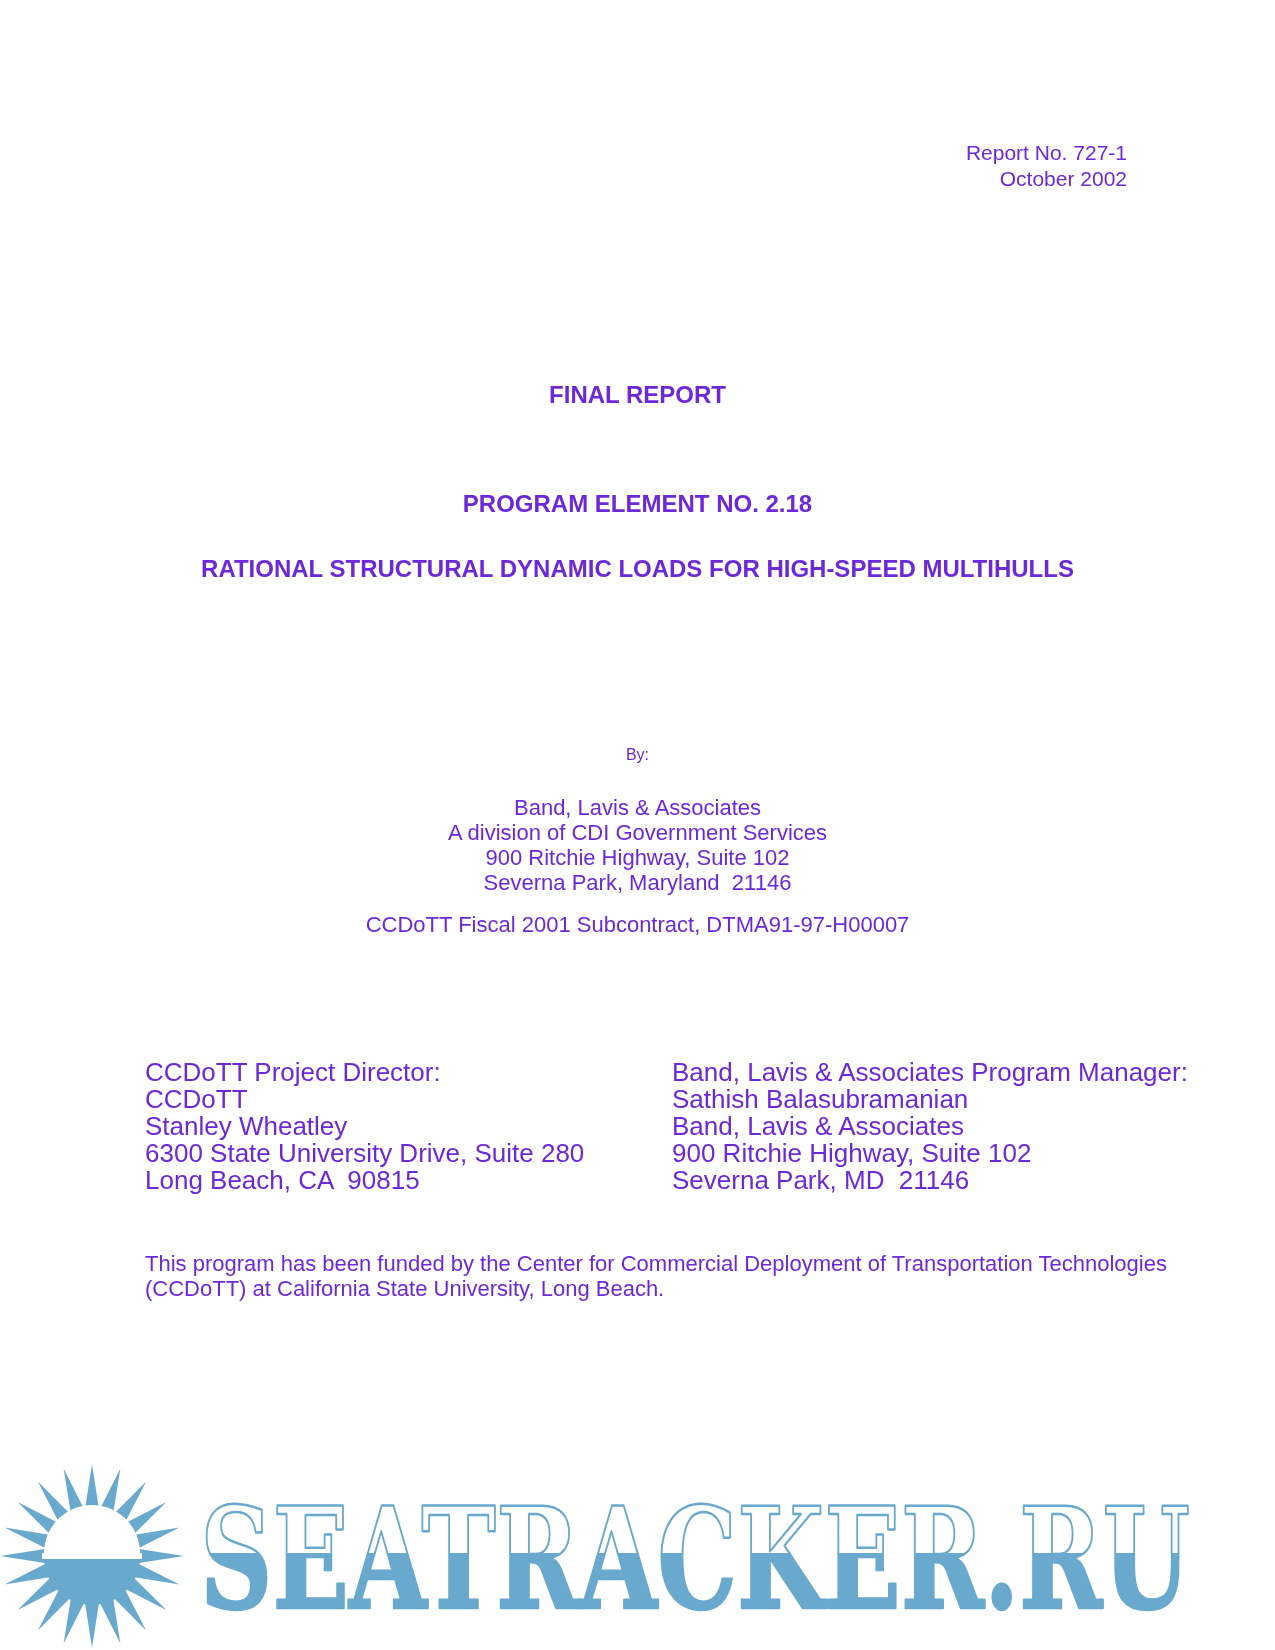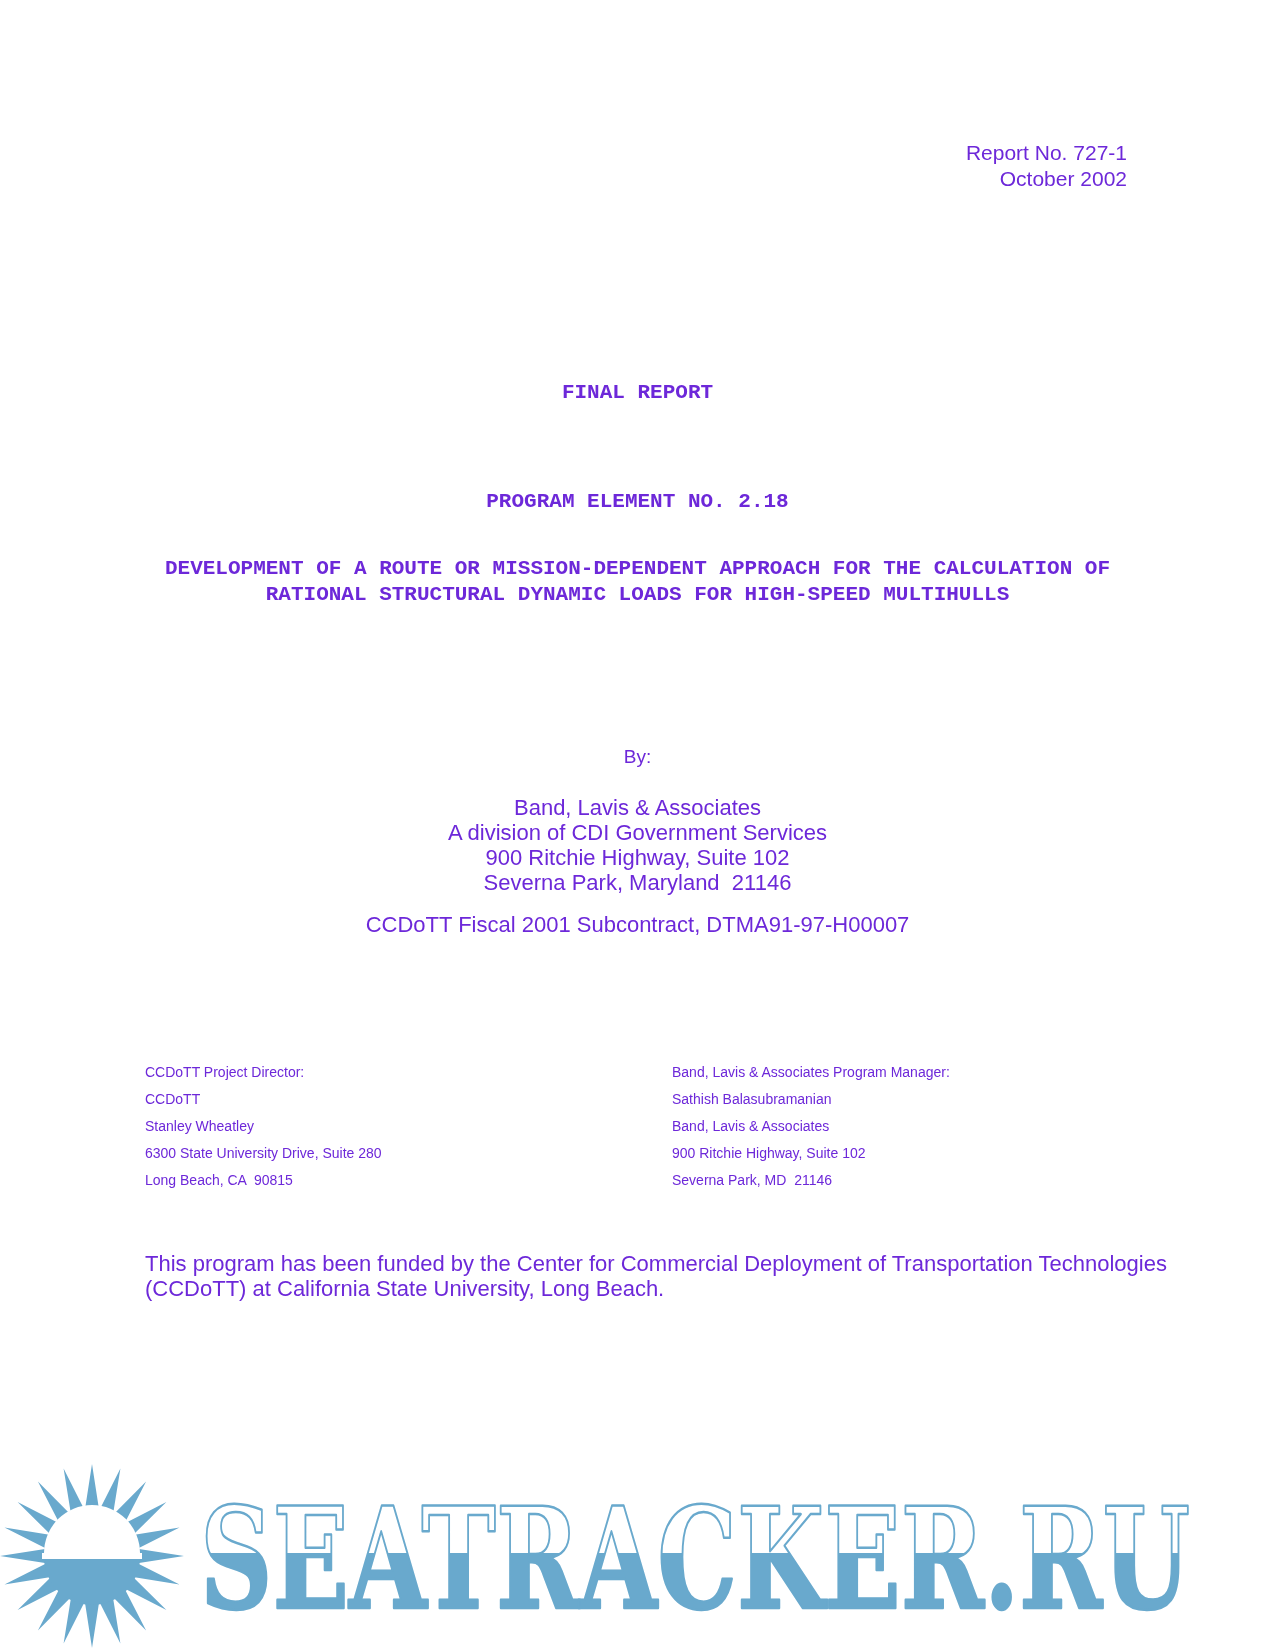--- a/index.html
+++ b/index.html
@@ -10,33 +10,33 @@
     background:#ffffff;
     font-family:"Liberation Sans", sans-serif;
     color:#6d28d9;
     overflow:hidden;
   }
   .line{white-space:pre-wrap;}
   .report-meta{
     position:absolute; top:140px; right:148px;
     text-align:right; font-size:21px; line-height:26px;
   }
-  .h-bold{font-weight:bold; font-size:21px;font-family:Liberation Mono, monospace;}
+  .h-bold{font-weight:bold; font-size:24px;}
   .centered{position:absolute; left:0; right:0; text-align:center;}
   .final-report{top:381px;}
   .program-element{top:490px;}
   .report-title{top:556px; line-height:26px;}
   .report-title div{white-space:nowrap;}
-  .by-label{top:746px; font-size:19px;}
+  .by-label{top:746px; font-size:16px;}
   .author-block{top:795px; font-size:22px; line-height:25px;}
   .italic{text-align:center;}
   .subcontract{top:912px; font-size:22px;}
   .contact-col{
     position:absolute; top:1059px;
-    font-size:14px; line-height:27px;
+    font-size:26px; line-height:27px;
   }
   .contact-left{left:145px;}
   .contact-right{left:672px;}
   .funding-note{
     position:absolute; top:1251px; left:145px; right:100px;
     font-size:22px; line-height:25px;
   }
   .watermark{
     position:absolute; left:0; top:1420px; width:1275px; height:230px;
   }
@@ -53,21 +53,20 @@
   <div class="report-meta">
     <div class="line">Report No. 727-1</div>
     <div class="line">October 2002</div>
   </div>
 
   <div class="centered h-bold final-report">FINAL REPORT</div>
 
   <div class="centered h-bold program-element">PROGRAM ELEMENT NO. 2.18</div>
 
   <div class="centered h-bold report-title">
-    <div>DEVELOPMENT OF A ROUTE OR MISSION-DEPENDENT APPROACH FOR THE CALCULATION OF</div>
     <div>RATIONAL STRUCTURAL DYNAMIC LOADS FOR HIGH-SPEED MULTIHULLS</div>
   </div>
 
   <div class="centered by-label">By:</div>
 
   <div class="centered author-block">
     <div class="line">Band, Lavis &amp; Associates</div>
     <div class="line italic">A division of CDI Government Services</div>
     <div class="line">900 Ritchie Highway, Suite 102</div>
     <div class="line">Severna Park, Maryland  21146</div>

